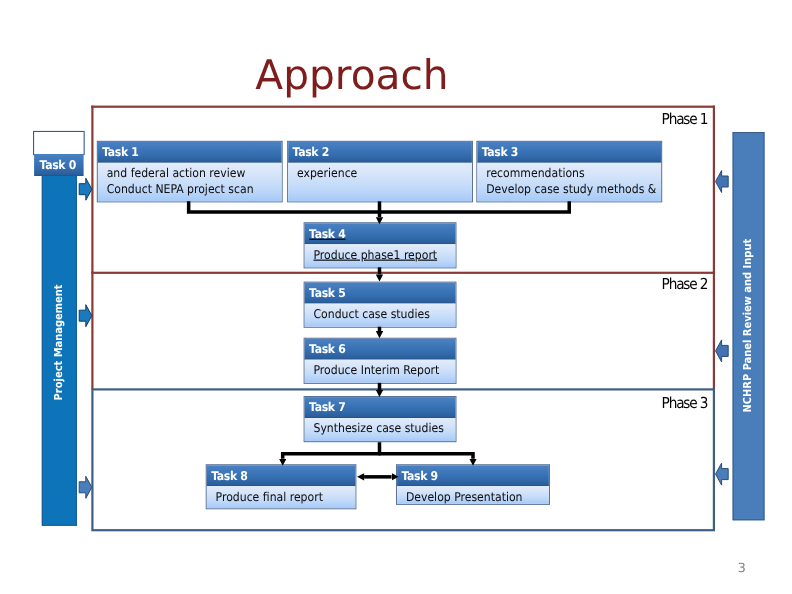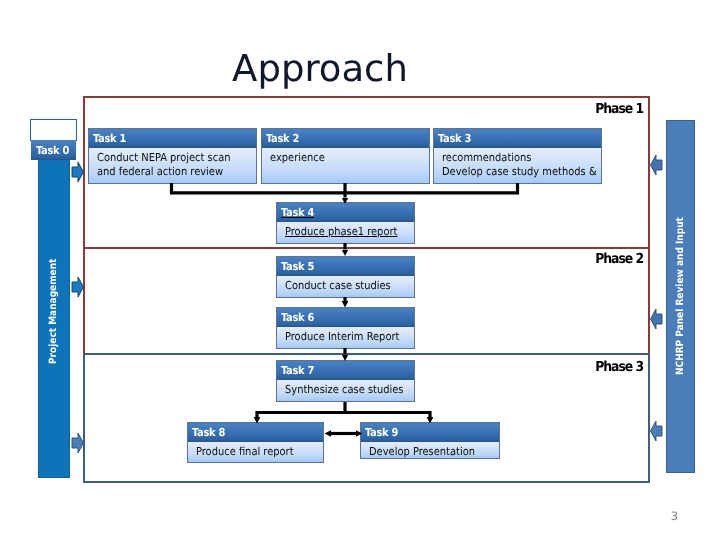--- a/index.html
+++ b/index.html
@@ -5,28 +5,28 @@
   html,body{margin:0;padding:0;}
   body{width:720px;height:540px;background:#ffffff;overflow:hidden;
        font-family:"Liberation Sans",sans-serif;
        -webkit-font-smoothing:antialiased;
        text-rendering:geometricPrecision;}
   #slide{position:relative;width:720px;height:540px;}
   .abs{position:absolute;}
 
   
   #title{left:0;top:47px;width:640px;text-align:center;
-         font-size:37px;line-height:44px;color:#0f172a;
+         font-size:37px;line-height:44px;color:#7f1d1d;
          font-family:"DejaVu Sans",sans-serif;font-weight:400;}
 
   
   .phase-frame{position:absolute;box-sizing:border-box;}
 
   
-  .phase-label{position:absolute;font-weight:bold;font-size:13.8px;color:#000;
+  .phase-label{position:absolute;font-weight:normal;font-size:13.8px;color:#000;
                text-align:right;line-height:13px;letter-spacing:-1.05px;
                font-family:"DejaVu Sans Condensed","DejaVu Sans",sans-serif;}
 
   
   .card{position:absolute;box-sizing:border-box;border:1px solid #5b7397;}
   .card-hd{box-sizing:border-box;height:19px;width:100%;
            background:linear-gradient(180deg,#4a81c2 0%,#3f78ba 30%,#356eb0 60%,#2b5f9c 92%,#26517f 100%);
            color:#fff;font-size:11px;font-weight:bold;
            line-height:19.5px;padding-left:4px;letter-spacing:-0.3px;
            font-family:"DejaVu Sans Condensed","DejaVu Sans",sans-serif;}
@@ -69,22 +69,22 @@
   <div class="card" style="left:30px;top:119px;width:47px;height:22px;border-color:#2b5f9c;">
     <div class="card-hd" style="height:20px;line-height:21px;padding-left:5px;margin-top:20px;">Task 0</div>
   </div>
 
   <div class="abs" style="left:666px;top:120px;width:29px;height:353px;background:#4a7ebb;border:1px solid #3c5f8a;box-sizing:border-box;"></div>
   <div class="vtext" style="left:666px;top:120px;width:29px;height:353px;">NCHRP Panel Review and Input</div>
 
   <div class="card" style="left:88px;top:128px;width:169px;height:56px;">
     <div class="card-hd">Task 1</div>
     <div class="card-bd">
+      <div>and federal action review</div>
       <div>Conduct NEPA project scan</div>
-      <div>and federal action review</div>
     </div>
   </div>
 
   <div class="card" style="left:261px;top:128px;width:169px;height:56px;">
     <div class="card-hd">Task 2</div>
     <div class="card-bd">
       <div>experience</div>
     </div>
   </div>
 

